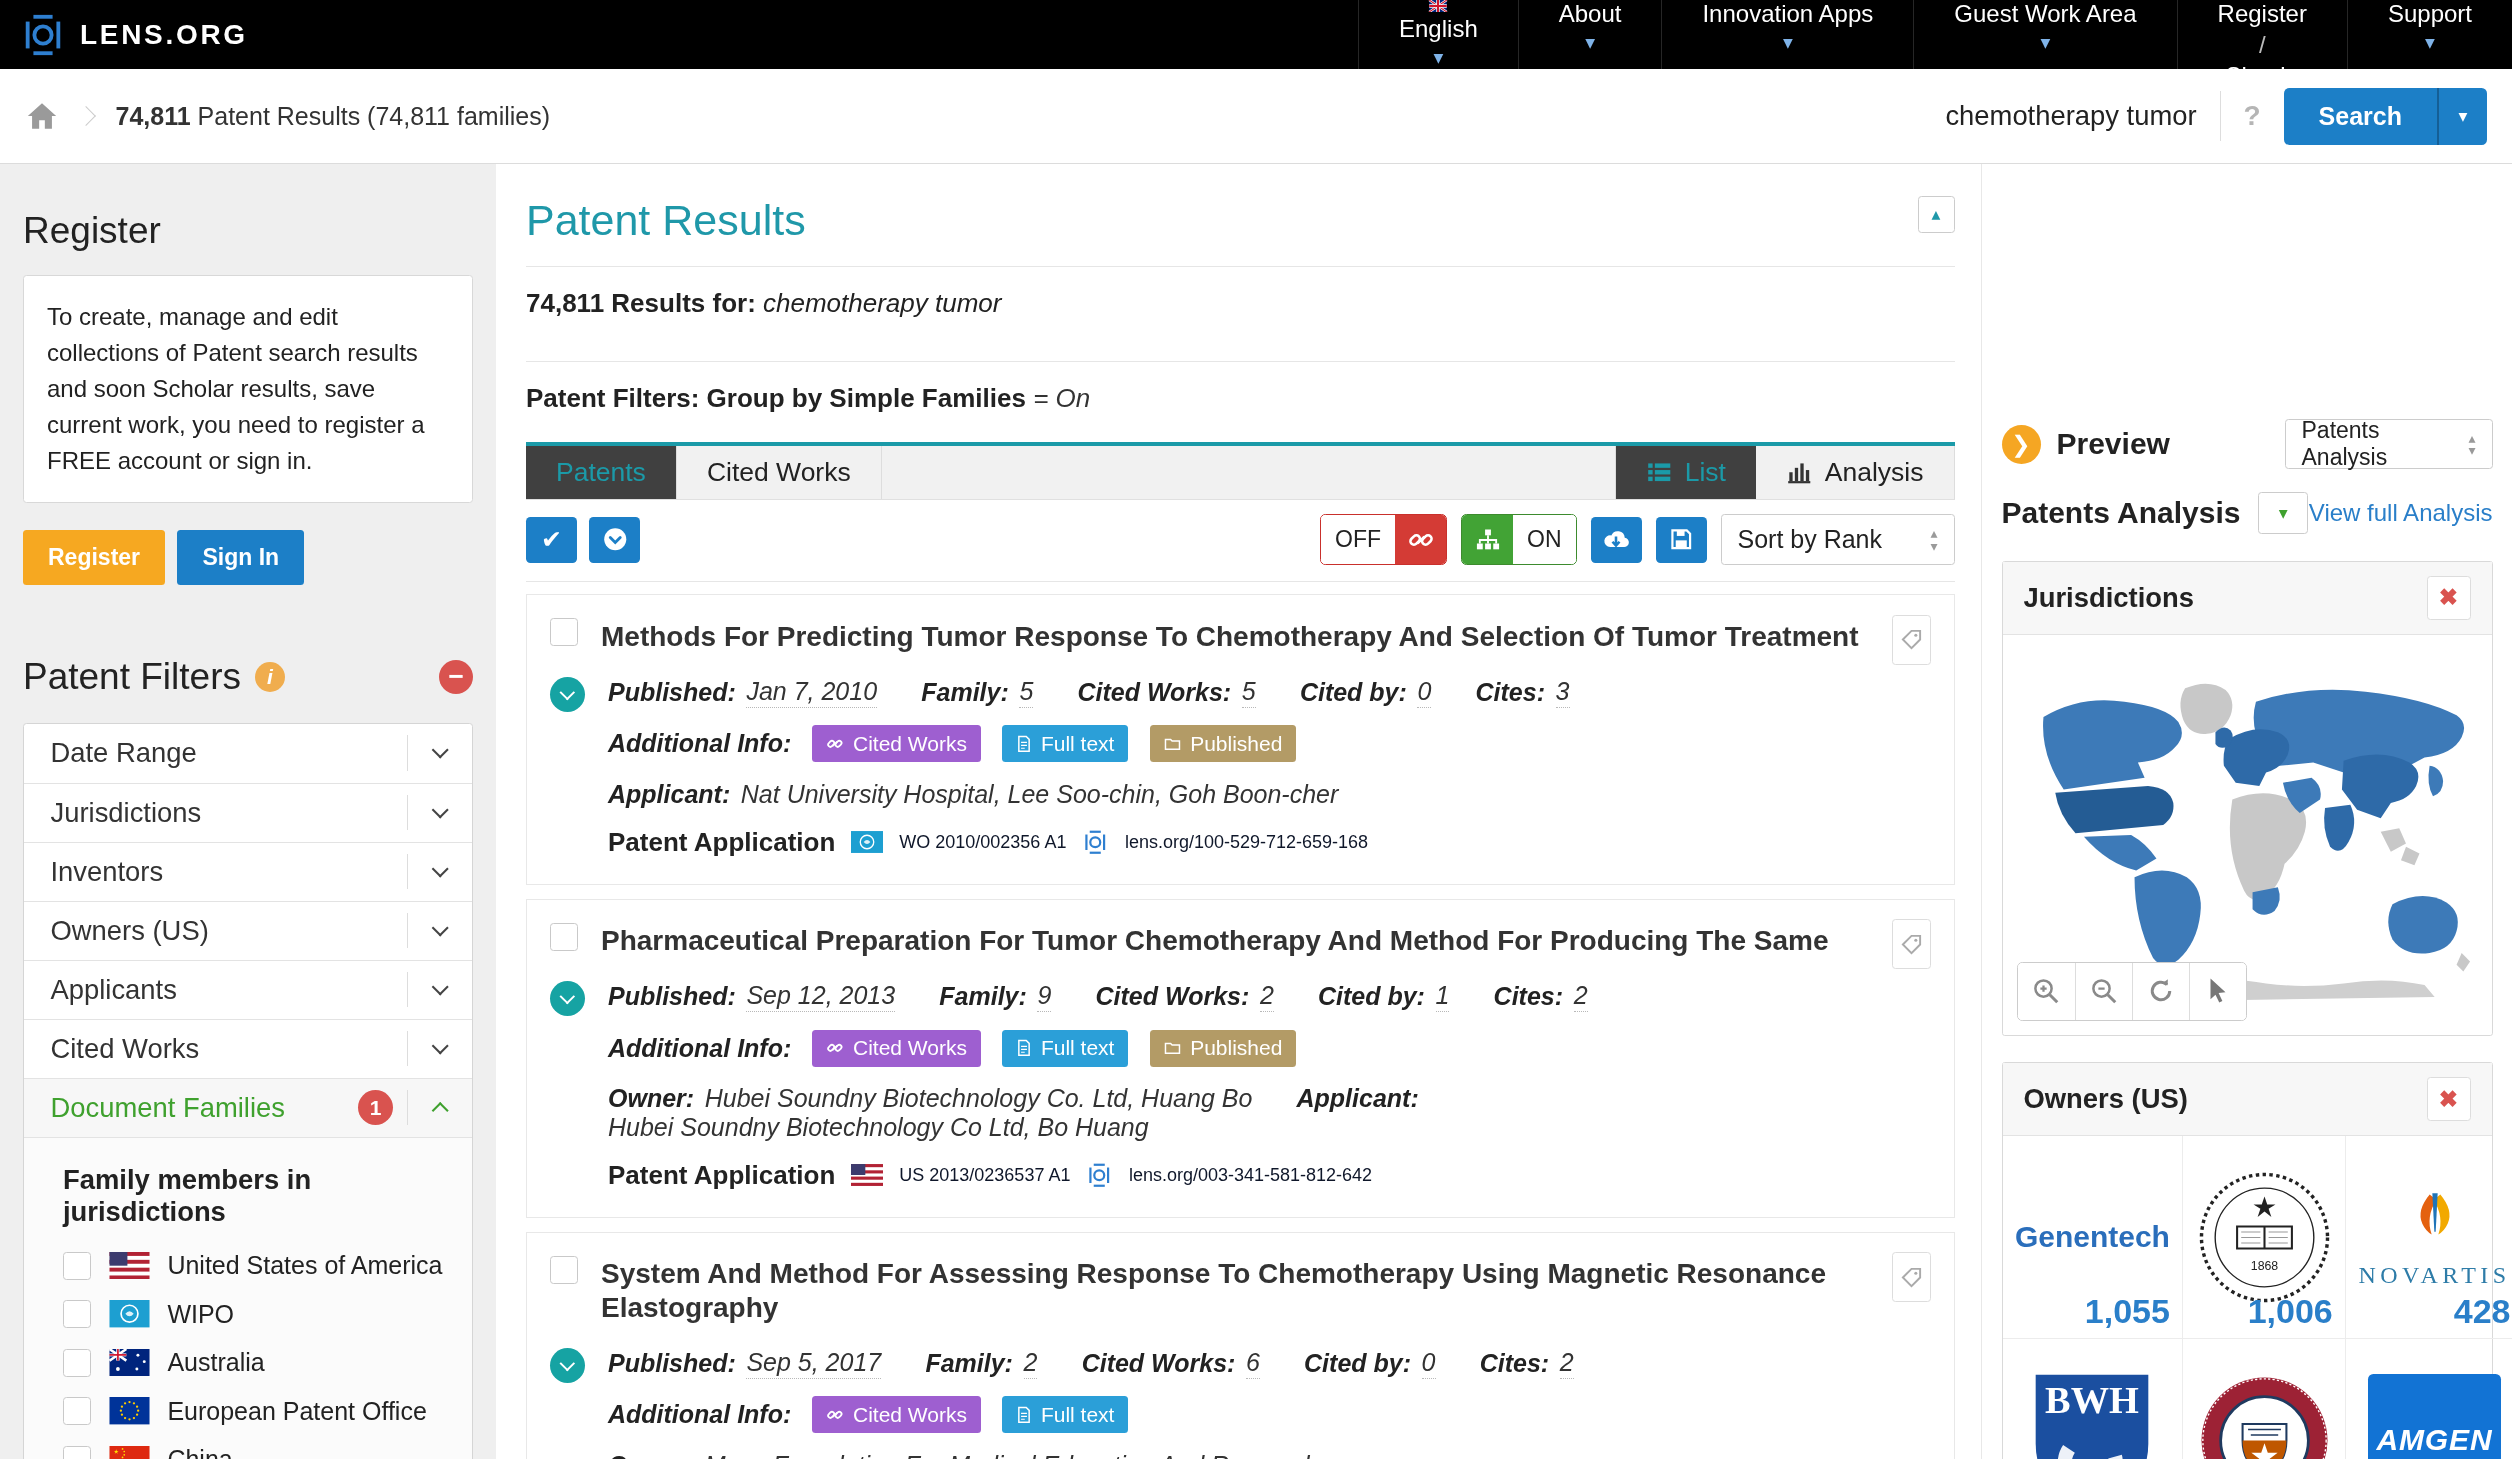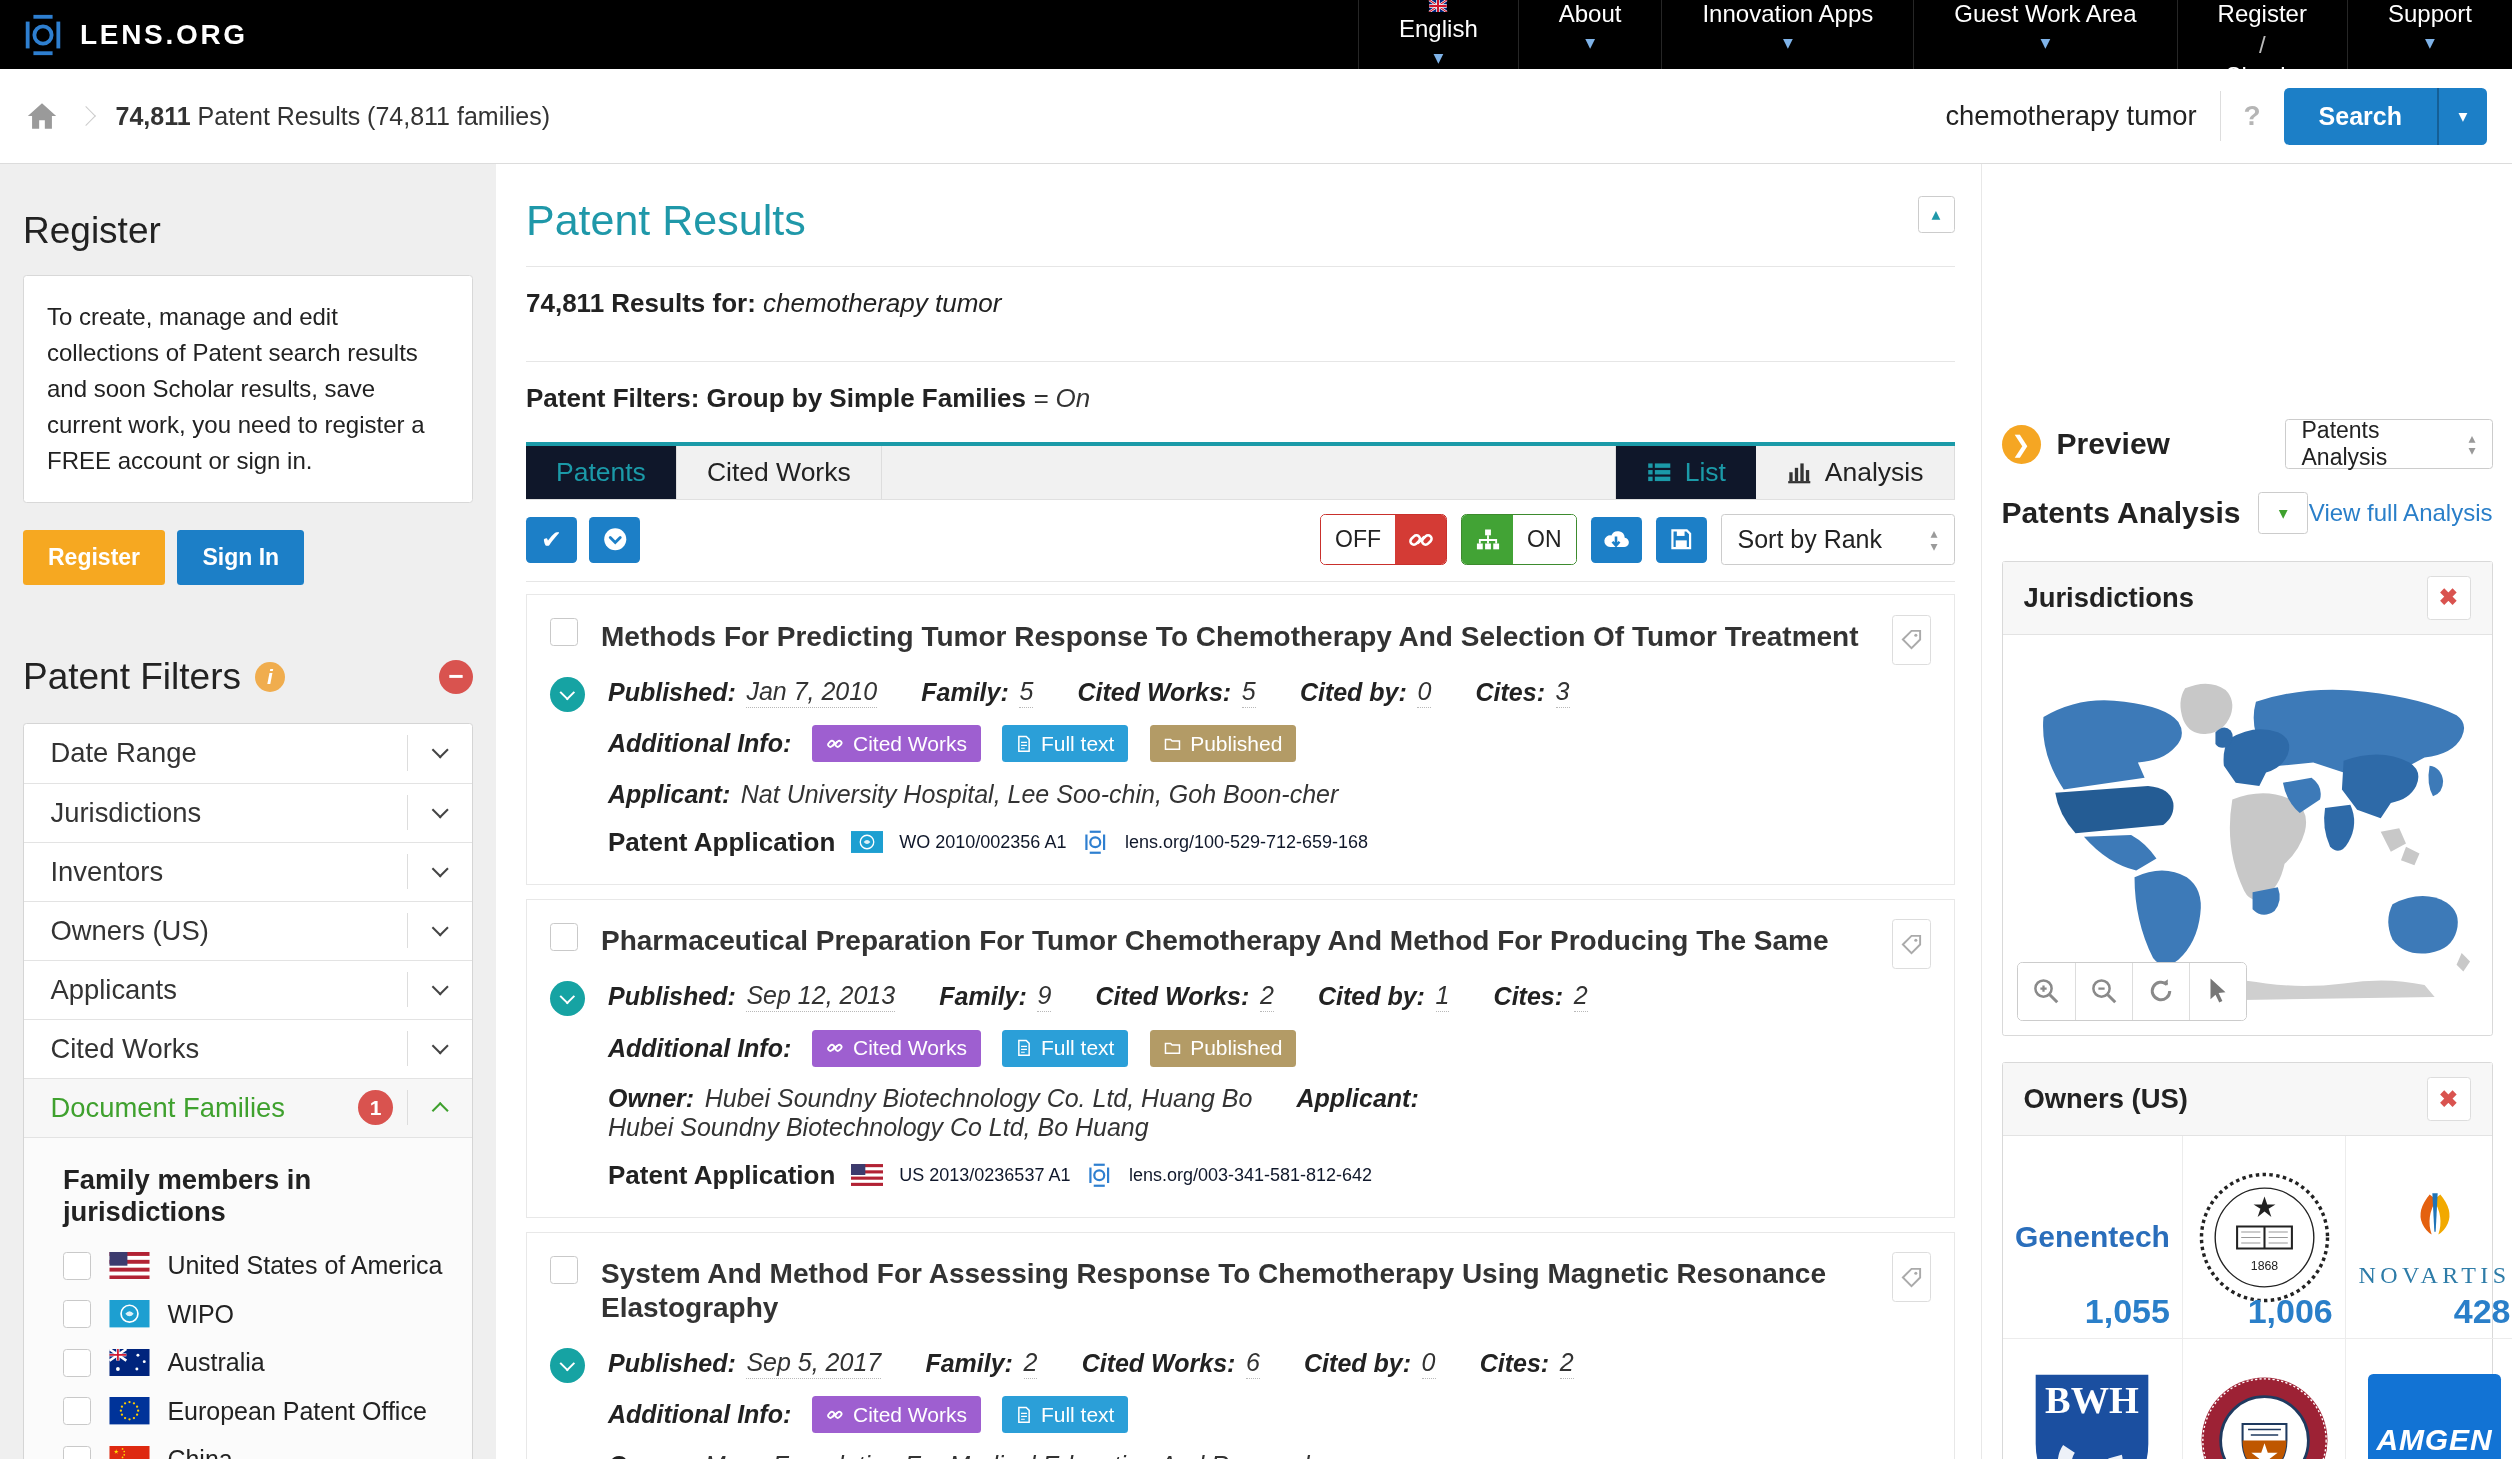--- a/index.html
+++ b/index.html
@@ -80,21 +80,21 @@
   .top-toggle { margin-left:auto; width:37px; height:37px; border:0.9px solid #ccc; border-radius:3.5px; background:#fff;
     color:#1f98a9; font-size:17.7px; cursor:pointer; }
   .hline { border-top:0.9px solid #e6e6e6; margin-top:21px; }
   .results-line { font-size:26px; padding:21px 0; }
   .results-line .q { font-style:italic; }
   .filters-line { font-size:26px; font-weight:bold; padding:21px 0 28px; }
   .filters-line .val { font-style:italic; font-weight:normal; }
   .tabsbar { display:flex; align-items:stretch; height:58px; border-top:4.4px solid #1b9aa8; background:#f1f1f1;
     border-bottom:0.9px solid #e0e0e0; }
   .tab { display:flex; align-items:center; gap:12.4px; padding:0 30px; font-size:26.5px; cursor:pointer; }
-  .tab-active { background:#0f172a; color:#1b9aa8; }
+  .tab-active { background:#404040; color:#1b9aa8; }
   .tab-idle { background:#f1f1f1; color:#222; border-right:0.9px solid #ddd; }
   .tab-spacer { flex:1; }
   .toolbar { display:flex; align-items:center; padding:14px 0 16px; border-bottom:0.9px solid #e6e6e6; }
   .sq-btn { width:51px; height:46px; background:#1c7fc7; border:none; border-radius:4.4px; margin-right:12.4px;
     color:#fff; font-size:25px; cursor:pointer; display:inline-flex; align-items:center; justify-content:center; }
   .tb-right { margin-left:auto; display:flex; align-items:center; gap:14px; }
   .toggle-btn { display:flex; height:51px; border-radius:5.3px; overflow:hidden; cursor:pointer; }
   .toggle-red { border:1.8px solid #c9302c; }
   .toggle-green { border:1.8px solid #3d8b2e; }
   .toggle-label { background:#fff; color:#222; font-size:23px; display:flex; align-items:center; padding:0 14px; }

